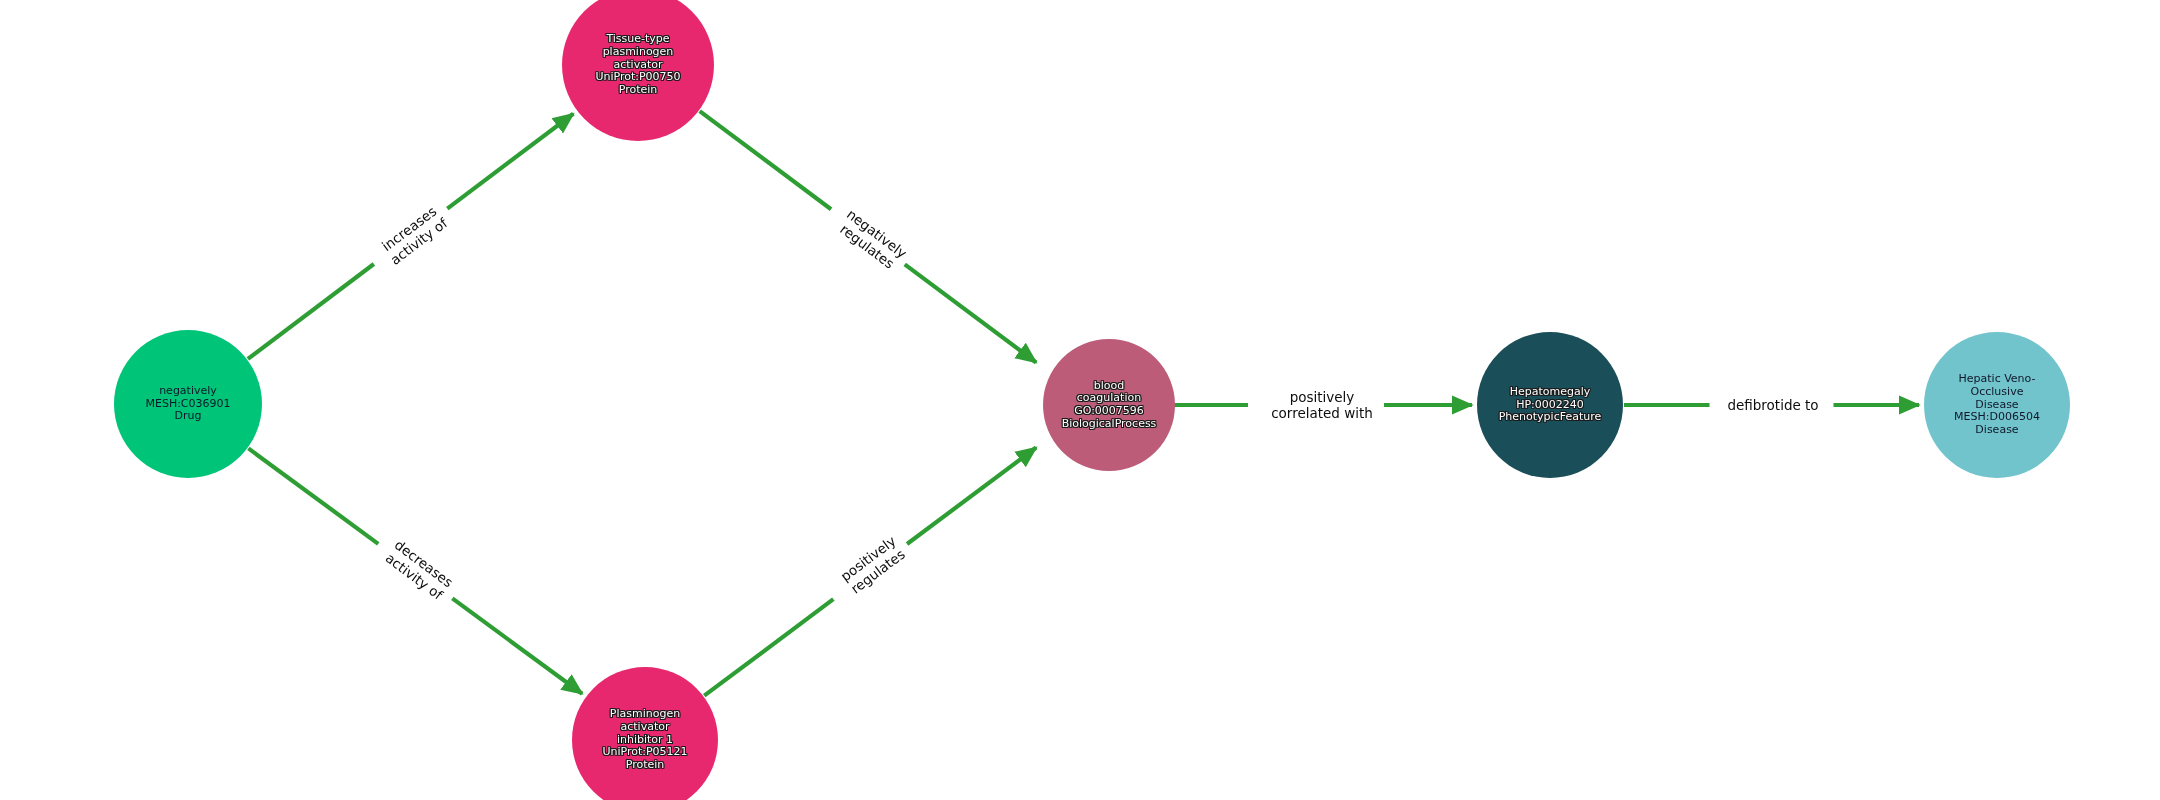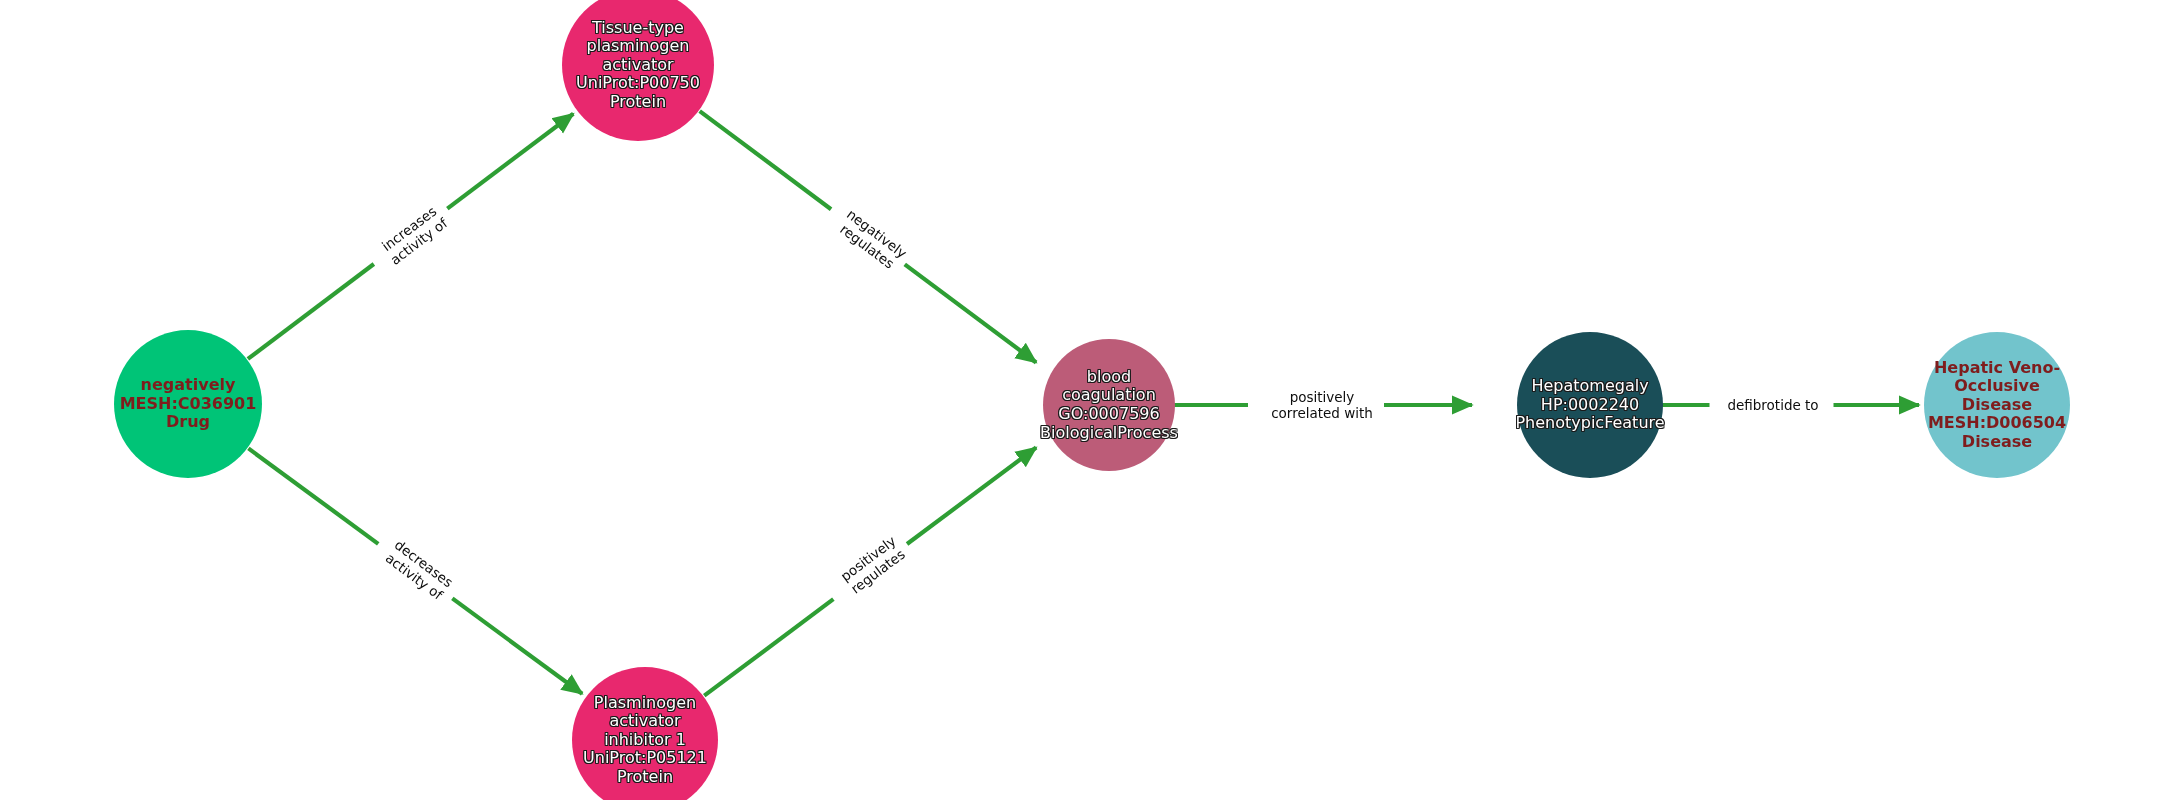--- a/index.html
+++ b/index.html
@@ -27,29 +27,28 @@
     position: absolute;
     border-radius: 50%;
     display: flex;
     align-items: center;
     justify-content: center;
     text-align: center;
     box-sizing: border-box;
     z-index: 3;
   }
   .node-label {
-    font-size: 16px;
+    font-size: 11px;
     line-height: 1.16;
     white-space: pre-line;
     padding: 0 2px;
   }
   
   .node.light .node-label {
-    color: #7f1d1d;
-    font-weight: bold;
+    color: #0f172a;
   }
   
   .node.dark .node-label {
     color: #ffffff;
     text-shadow:
       -1px -1px 0 #1b1b1b,
        1px -1px 0 #1b1b1b,
       -1px  1px 0 #1b1b1b,
        1px  1px 0 #1b1b1b,
        0px -1px 0 #1b1b1b,
@@ -117,21 +116,21 @@
 inhibitor 1
 UniProt:P05121
 Protein</div>
       </div>
       <div class="node dark" style="left: 1027px; top: 339px; width: 132px; height: 132px; background: rgb(188, 92, 120); margin-left: 16px;">
         <div class="node-label">blood
 coagulation
 GO:0007596
 BiologicalProcess</div>
       </div>
-      <div class="node dark" style="left: 1477px; top: 332px; width: 146px; height: 146px; background: rgb(26, 78, 88); margin-left: 40px;">
+      <div class="node dark" style="left: 1477px; top: 332px; width: 146px; height: 146px; background: rgb(26, 78, 88);">
         <div class="node-label">Hepatomegaly
 HP:0002240
 PhenotypicFeature</div>
       </div>
       <div class="node light" style="left: 1924px; top: 332px; width: 146px; height: 146px; background: rgb(114, 196, 204);">
         <div class="node-label">Hepatic Veno-
 Occlusive
 Disease
 MESH:D006504
 Disease</div>

